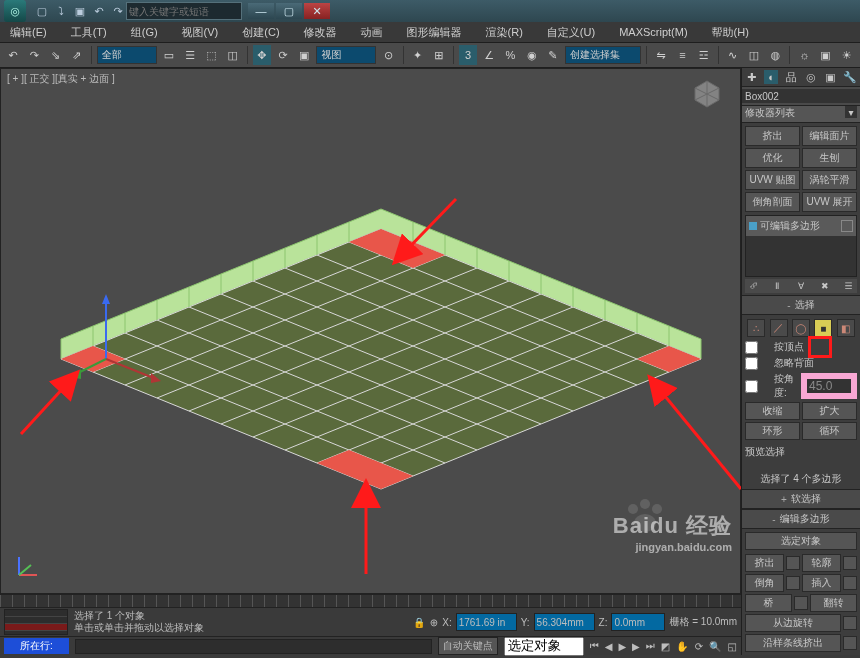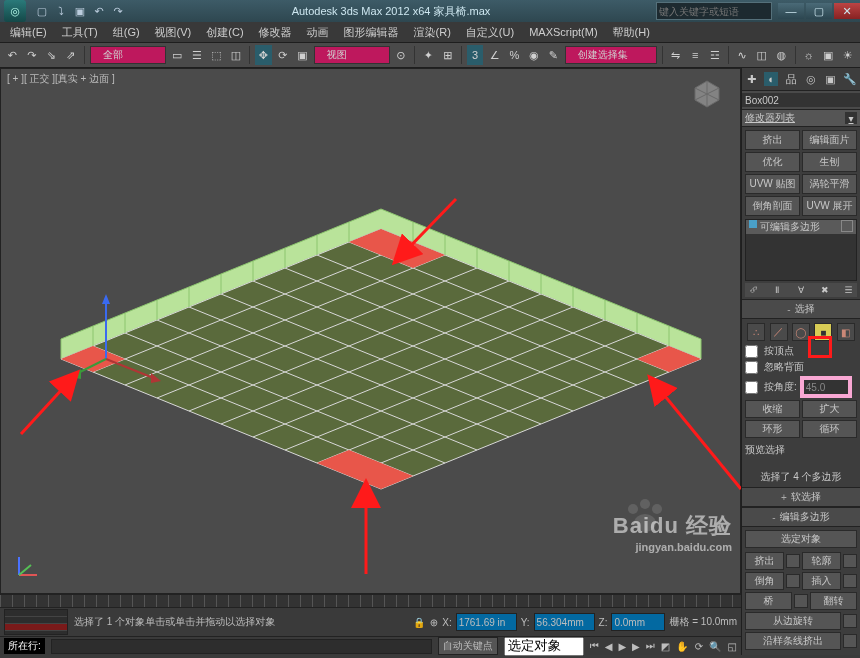--- a/index.html
+++ b/index.html
@@ -5,78 +5,78 @@
   html,body{margin:0;padding:0;background:#3b3b3b;font-family:"Microsoft YaHei",sans-serif;font-size:11px;color:#c8c8c8;width:860px;height:658px;overflow:hidden;}
   .titlebar{height:22px;background:linear-gradient(#3d5b67,#2e4750);display:flex;align-items:center;color:#cde6ef;}
   .titlebar .logo{width:22px;height:22px;background:linear-gradient(#2a7a7a,#144848);border-radius:3px;margin:0 4px;display:flex;align-items:center;justify-content:center;color:#bfe;}
   .titlebar .qat{display:flex;gap:3px;margin-left:4px;}
   .titlebar .qat span{width:16px;height:16px;display:flex;align-items:center;justify-content:center;color:#bcd;}
   .titlebar .title{flex:1;text-align:center;font-size:11px;}
   .titlebar .help-input{background:#1d2a30;border:1px solid #55707a;color:#8aa;height:14px;font-size:10px;width:110px;}
   .titlebar .winbtns{display:flex;gap:2px;margin-left:6px;}
   .titlebar .winbtns div{width:26px;height:16px;background:linear-gradient(#4a6a77,#2c4650);display:flex;align-items:center;justify-content:center;}
   .titlebar .winbtns .close{background:linear-gradient(#b44,#822);}
-  .menubar{height:20px;background:#393939;border-bottom:1px solid #1e1e1e;display:flex;align-items:center;padding:0 4px;gap:3px;}
+  .menubar{height:20px;background:#393939;border-bottom:1px solid #1e1e1e;display:flex;align-items:center;padding:0 4px;gap:12px;}
   .menubar .mi{padding:2px 6px;color:#cfcfcf;}
   .toolbar{height:24px;background:#4a4a4a;border-bottom:1px solid #1e1e1e;display:flex;align-items:center;padding:0 4px;gap:3px;}
   .tb-ico{width:18px;height:18px;display:flex;align-items:center;justify-content:center;color:#d0d0d0;border:1px solid transparent;}
   .tb-ico.active{background:#2a5d6b;}
   .tb-sep{width:1px;height:18px;background:#333;margin:0 2px;}
-  .sel-set{height:16px;background:#be185d;border:1px solid #333;color:#d0d0d0;font-size:10px;padding:0 12px;min-width:50px;display:flex;align-items:center;}
+  .sel-set{height:16px;background:#0c4a6e;border:1px solid #333;color:#d0d0d0;font-size:10px;padding:0 4px;min-width:50px;display:flex;align-items:center;}
   .body{display:flex;height:587px;}
   .viewport-wrap{flex:1;display:flex;flex-direction:column;}
   .viewport{flex:1;background:#4b4b4b;position:relative;border:1px solid #222;}
   .vp-label{position:absolute;top:3px;left:6px;color:#bdbdbd;font-size:10px;}
   .viewcube{position:absolute;top:10px;right:18px;width:30px;height:30px;opacity:.5;}
   svg.mesh{position:absolute;top:0;left:0;}
   .gizmo{position:absolute;bottom:12px;left:12px;width:30px;height:30px;}
   .annotate{position:absolute;top:0;left:0;pointer-events:none;}
   .timebar{height:14px;background:#3a3a3a;border-top:1px solid #222;position:relative;}
   .timebar .scrub{position:absolute;left:3px;top:-2px;background:#5a5a5a;border:1px solid #222;color:#ccc;font-size:9px;padding:0 8px;}
   .ticks{height:12px;background:#333;border-top:1px solid #222;position:relative;}
   .ticks .scale{position:absolute;top:0;left:0;right:0;height:12px;
     background:repeating-linear-gradient(to right,#555 0,#555 1px,transparent 1px,transparent 12px);}
   .promptbar{height:28px;background:#3a3a3a;border-top:1px solid #222;display:flex;align-items:center;gap:6px;padding:0 4px;}
   .mini{width:62px;height:24px;background:#2d2d2d;border:1px solid #222;display:flex;flex-direction:column;}
   .mini .r{height:6px;border-bottom:1px solid #444;}
   .mini .r.sel{background:#7a1a1a;}
-  .prompt-txt{display:flex;font-size:10px;color:#bdbdbd;line-height:12px;}
+  .prompt-txt{display:flex;flex-direction:column;font-size:10px;color:#bdbdbd;line-height:12px;}
   .coord{display:flex;gap:4px;margin-left:auto;align-items:center;font-size:10px;color:#bdbdbd;}
   .coord .fld{background:#0369a1;border:1px solid #222;color:#bdbdbd;height:14px;width:55px;font-size:10px;}
   .coord .fld.sm{width:48px;}
   .statusbar{height:18px;background:#3a3a3a;border-top:1px solid #222;display:flex;align-items:center;font-size:10px;color:#bdbdbd;padding:0 4px;gap:6px;}
-  .red-pill{background:#000000;color:#fff;padding:1px 4px;}
+  .red-pill{background:#1d4ed8;color:#fff;padding:1px 16px;}
   .right-dock{width:118px;background:#3d3d3d;border-left:1px solid #1f1f1f;display:flex;flex-direction:column;}
   .cmdtab{height:22px;display:flex;justify-content:space-around;align-items:center;border-bottom:1px solid #222;}
   .cmdtab span{width:14px;height:14px;display:flex;align-items:center;justify-content:center;color:#c8c8c8;}
   .panel{display:flex;flex-direction:column;}
   .name-row{display:flex;align-items:center;height:18px;background:#4a4a4a;border-bottom:1px solid #222;}
   .name-row .nm{flex:1;background:#333;color:#c8c8c8;font-size:10px;border:none;height:14px;padding:0 3px;}
   .color-sw{width:14px;height:14px;background:#7bd84a;margin:0 2px;}
-  .mod-hdr{height:16px;background:#555;font-size:10px;display:flex;align-items:center;padding:0 3px;border-bottom:1px solid #222;text-decoration:underline;}
+  .mod-hdr{height:16px;background:#555;font-size:10px;display:flex;align-items:flex-start;padding:0 3px;border-bottom:1px solid #222;}
   .mod-hdr .dd{margin-left:auto;width:12px;height:12px;background:#333;display:flex;align-items:center;justify-content:center;}
   .bgrid{display:grid;grid-template-columns:1fr 1fr;gap:2px;padding:3px;background:#3d3d3d;}
   .bgrid .b{background:#555;color:#c8c8c8;font-size:10px;text-align:center;padding:2px 0;border:1px solid #2a2a2a;}
   .stack{background:#333;height:60px;margin:0 3px;border:1px solid #222;}
-  .stack .it{display:flex;align-items:flex-start;height:14px;padding:0 3px;gap:3px;color:#c8c8c8;font-size:10px;}
+  .stack .it{display:flex;align-items:center;height:20px;padding:0 3px;gap:3px;color:#c8c8c8;font-size:10px;}
   .stack .it.sel{background:#5a5a5a;}
   .stack .sq{width:8px;height:8px;background:#4aa0c8;}
   .stkbar{height:14px;background:#4a4a4a;margin:2px 3px;display:flex;justify-content:space-between;align-items:center;padding:0 3px;}
   .stkbar span{width:11px;height:11px;display:flex;align-items:center;justify-content:center;color:#c8c8c8;font-size:9px;}
   .roll{border-top:1px solid #222;}
   .roll-hd{background:#4a4a4a;color:#c8c8c8;font-size:10px;text-align:center;padding:2px 0;border-bottom:1px solid #222;display:flex;align-items:center;justify-content:center;gap:4px;}
   .roll-hd .pm{color:#aaa;}
   .roll-bd{padding:3px;display:flex;flex-direction:column;gap:2px;font-size:10px;color:#c8c8c8;}
   .subobj{display:flex;justify-content:space-around;height:20px;align-items:center;}
   .subobj span{width:16px;height:16px;border:1px solid #2a2a2a;background:#4a4a4a;display:flex;align-items:center;justify-content:center;color:#c87;}
   .subobj span.active{background:#d8cc55;color:#333;}
-  .chk{display:flex;align-items:center;gap:6px;}
+  .chk{display:flex;align-items:center;gap:16px;}
   .chk input{margin:0;}
   .spin{display:flex;align-items:center;gap:3px;}
-  .spin .sf{background:#333;border:4px solid #f9a8d4;color:#888;height:12px;width:40px;font-size:10px;}
+  .spin .sf{background:#333;border:6px solid #f9a8d4;color:#888;height:12px;width:40px;font-size:12px;}
   .btn2{display:flex;gap:2px;}
   .btn2 .b{flex:1;background:#555;border:1px solid #2a2a2a;text-align:center;padding:1px 0;}
   .rlist{display:flex;flex-direction:column;gap:2px;margin-top:2px;}
   .rrow{display:flex;gap:2px;align-items:center;}
   .rrow .b{flex:1;background:#555;border:1px solid #2a2a2a;text-align:center;padding:1px 0;font-size:10px;}
   .rrow .sq{width:12px;height:12px;background:#555;border:1px solid #2a2a2a;}
   .sel-hl{position:absolute;border:3px solid #ff1a1a;box-sizing:border-box;}
   
   .wm{position:absolute;right:8px;bottom:40px;color:rgba(255,255,255,.55);font-weight:bold;display:flex;flex-direction:column;align-items:flex-end;}
   .wm .big{font-size:22px;letter-spacing:1px;text-align:right;}
@@ -88,21 +88,20 @@
 
 <div class="titlebar">
   <div class="logo">◎</div>
   <div class="qat">
     <span>▢</span>
     <span>⤵</span>
     <span>▣</span>
     <span>↶</span>
     <span>↷</span>
   </div>
-  <div class="title">Autodesk 3ds Max  2012 x64   家具椅.max</div>
   <input class="help-input" placeholder="键入关键字或短语" style="">
   <div class="winbtns">
     <div>—</div>
     <div>▢</div>
     <div class="close">✕</div>
   </div>
 </div>
 
 <div class="menubar">
   <span class="mi">编辑(E)</span>

